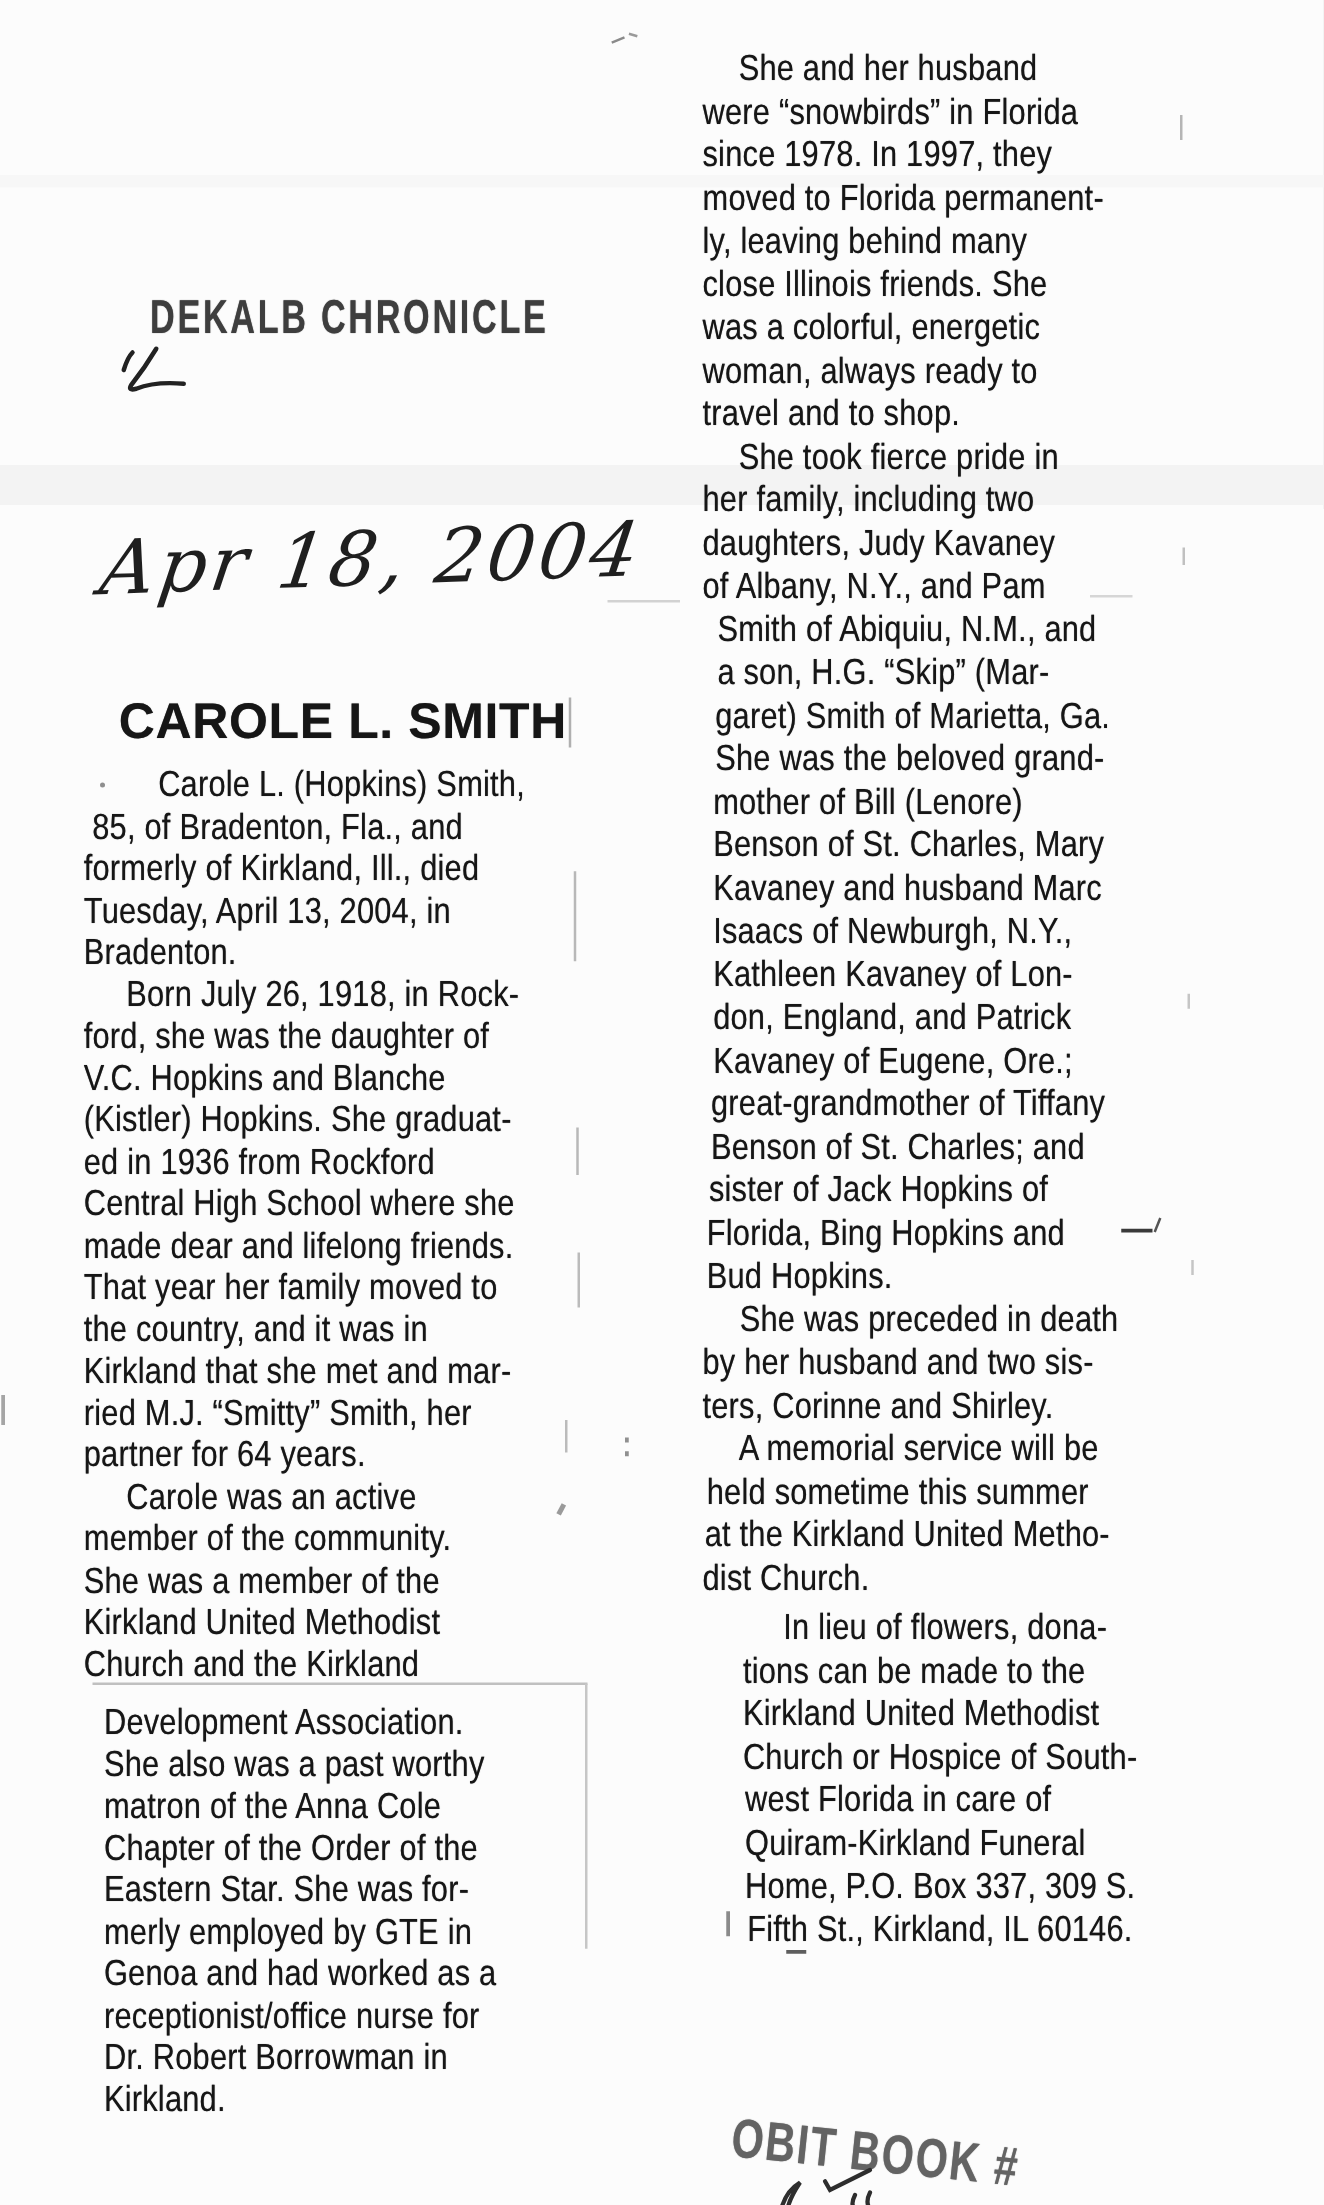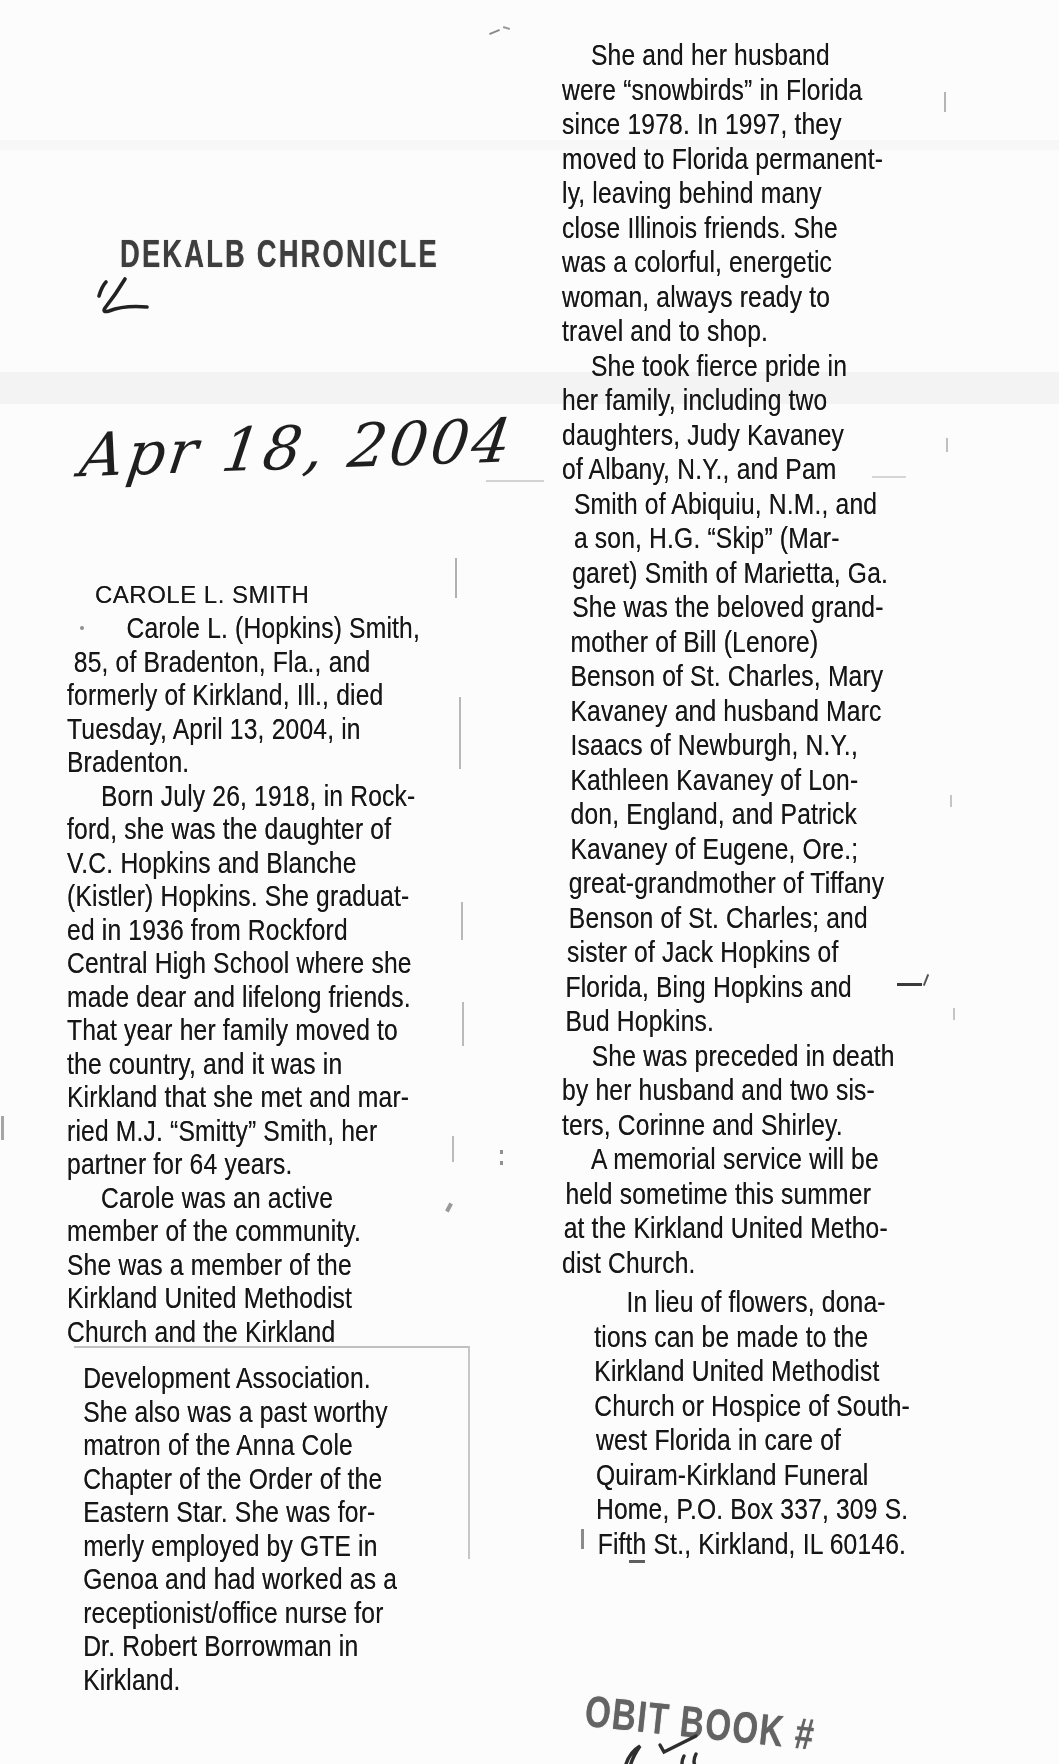--- a/index.html
+++ b/index.html
@@ -18,22 +18,22 @@
     text-shadow:0 0 1px rgba(35,35,35,.75);white-space:nowrap;
   }
   .hand-date{
     position:absolute;left:86px;top:420px;
     font-family:"DejaVu Serif",serif;font-style:italic;
     font-size:60px;letter-spacing:3px;color:#1f1f1f;
     transform:rotate(-2deg) skewX(-10deg);transform-origin:left top;
     white-space:nowrap;
   }
   .headline{
-    position:absolute;left:95px;top:581px;margin:0;
-    font-size:24px;font-weight:400;letter-spacing:.5px;
+    position:absolute;left:95px;top:555px;margin:0;
+    font-size:40px;font-weight:700;letter-spacing:.5px;
     text-shadow:0 0 .6px rgba(0,0,0,.6);white-space:nowrap;
   }
   .col{
     position:absolute;transform:scaleX(.85);transform-origin:left top;
     font-size:29px;white-space:nowrap;letter-spacing:.2px;
     text-shadow:0 0 .7px rgba(12,12,12,.62);
   }
   .col-left{left:67px;top:612px;width:480px;line-height:33.5px;}
   .col-right{left:562px;top:38px;width:480px;line-height:34.5px;}
   .ln{white-space:nowrap;}

